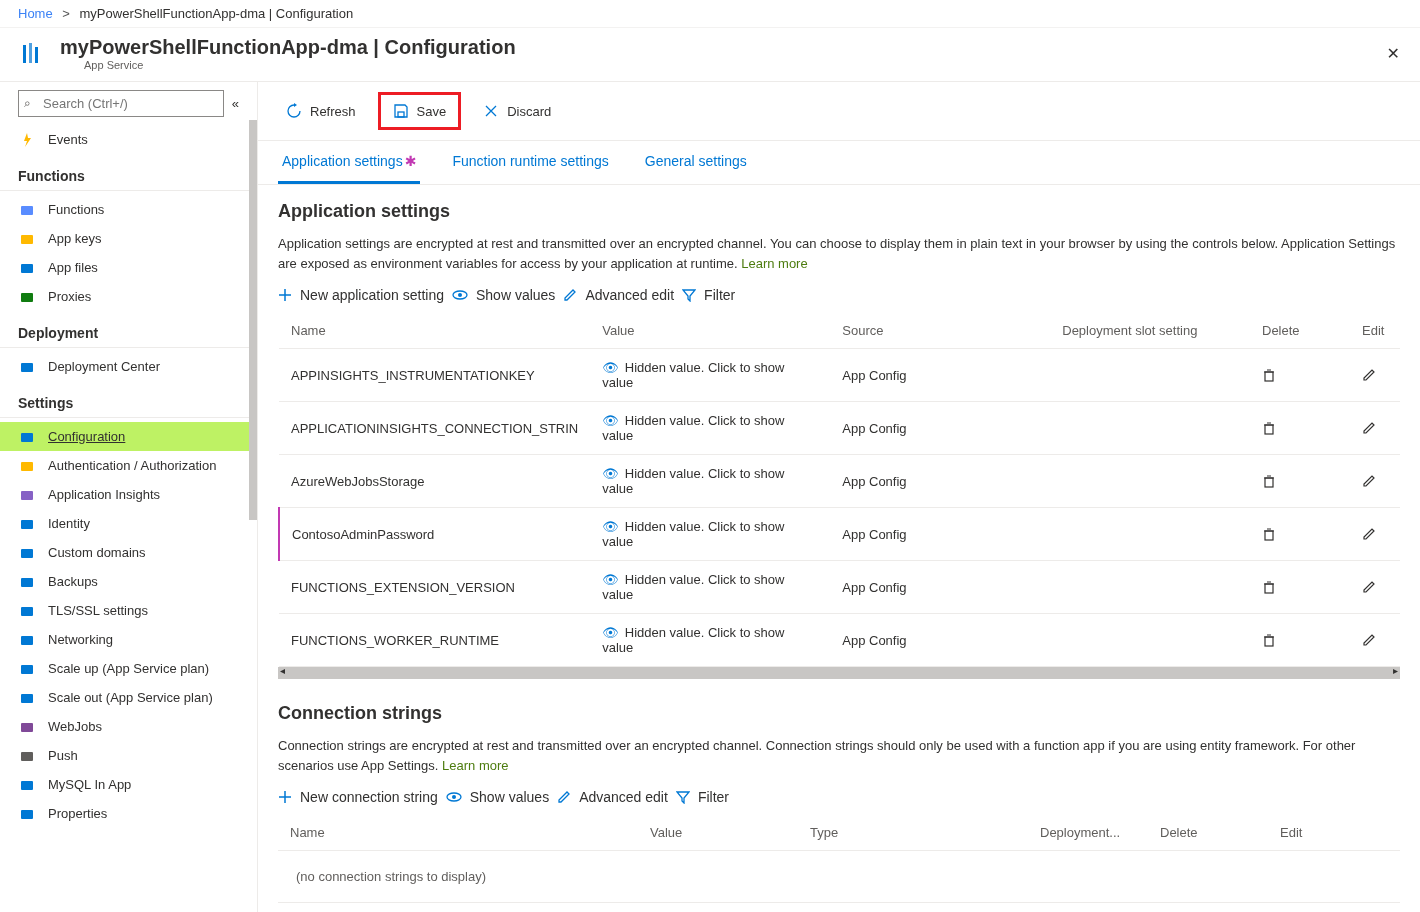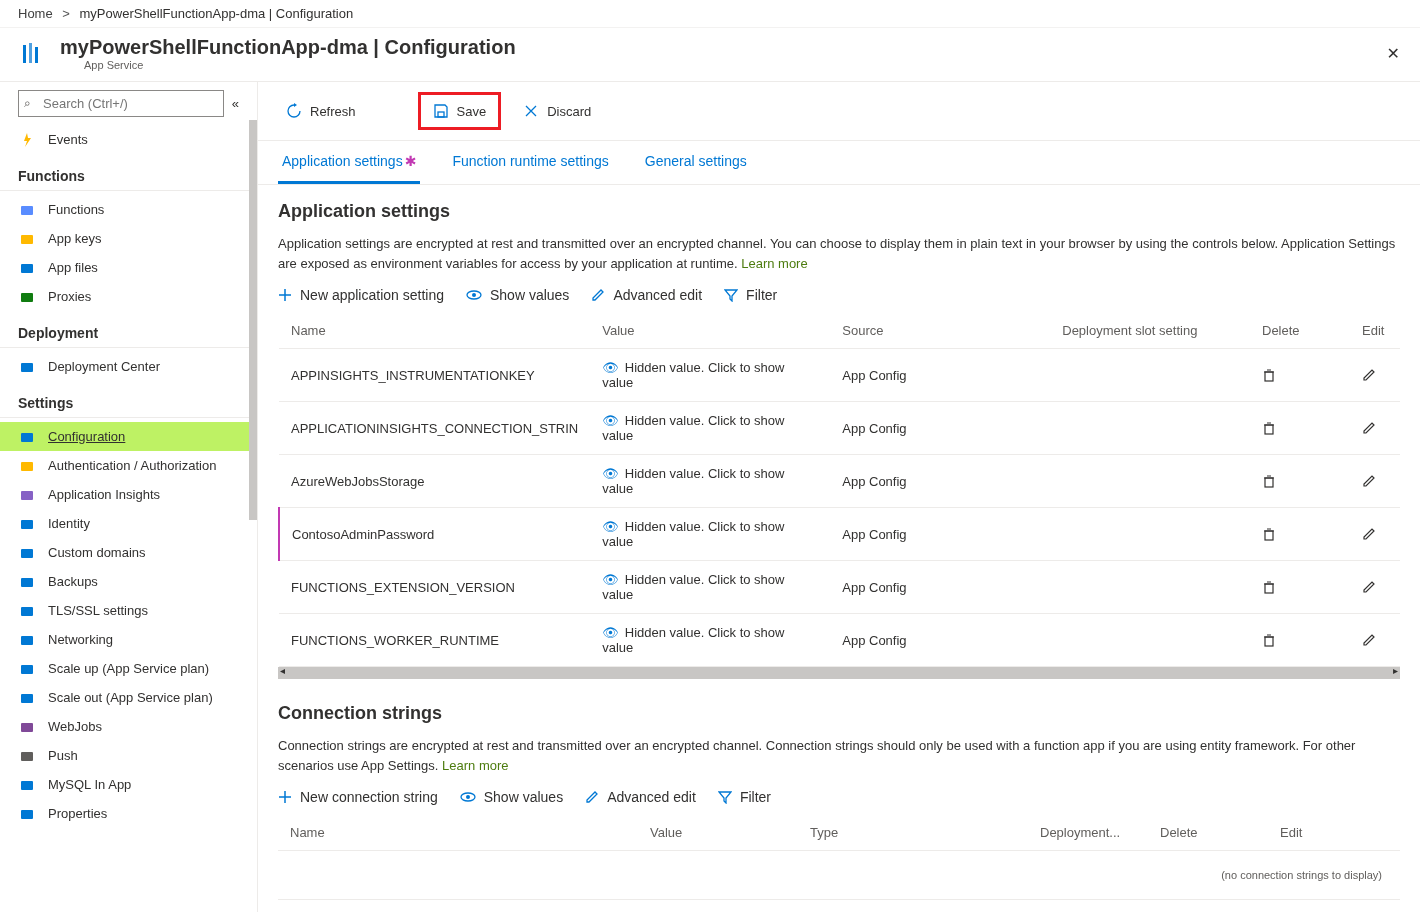--- a/index.html
+++ b/index.html
@@ -1,18 +1,18 @@
 <!DOCTYPE html>
 <html><head>
 <meta charset="utf-8">
 <style>
 * { box-sizing: border-box; margin: 0; padding: 0; }
 body { font-family: "Segoe UI", Arial, sans-serif; font-size: 13px; color: #323130; background: #fff; width: 1420px; height: 912px; overflow: hidden; }
 .breadcrumb { padding: 6px 18px; font-size: 13px; border-bottom: 1px solid #f3f2f1; }
-.breadcrumb a { color: #404040; text-decoration: none; cursor: pointer; }
+.breadcrumb a { color: #3b82f6; text-decoration: none; cursor: pointer; }
 .breadcrumb .sep { color: #555; margin: 0 6px; }
 .pageheader { display: flex; align-items: center; padding: 8px 18px 10px 18px; border-bottom: 1px solid #edebe9; position: relative; }
 .pageheader .icon-blade { width: 32px; height: 32px; margin-right: 10px; display:flex; align-items:center; justify-content:center; }
 .pageheader h1 { font-size: 20px; font-weight: 600; }
 .pageheader .subtitle { font-size: 11px; color: #605e5c; margin-left: 24px; }
 .close-x { position: absolute; right: 16px; top: 12px; font-size: 16px; color: #323130; cursor: pointer; padding:4px; }
 .layout { display: flex; height: calc(100% - 60px); }
 .sidebar { width: 258px; border-right: 1px solid #edebe9; padding-top: 8px; overflow-y: auto; position:relative; }
 .sidebar-search { margin: 0 18px 8px 18px; display: flex; align-items:center; }
 .sidebar-search input { width: 100%; padding: 5px 8px 5px 24px; border: 1px solid #8a8886; font-size: 13px; }
@@ -21,42 +21,42 @@
 .sidebar-search .collapse { margin-left: 8px; font-size: 13px; color: #323130; cursor:pointer; }
 .sidebar .item { display: flex; align-items: center; padding: 7px 18px; cursor: pointer; font-size: 13px; }
 .sidebar .item.active { background: #bef264; text-decoration: underline; }
 .sidebar .item .ico { width: 18px; margin-right: 12px; display:inline-flex; align-items:center; justify-content:center; }
 .sidebar .grouptitle { padding: 14px 18px 6px 18px; font-weight: 600; font-size: 14px; border-bottom: 1px solid #edebe9; margin: 0 0 4px 0; }
 .scrollthumb { position:absolute; right:0; top:38px; width:8px; height:400px; background:#c8c6c4; }
 .main { flex: 1; overflow-y: auto; }
 .toolbar { display: flex; align-items: center; padding: 10px 20px; border-bottom: 1px solid #edebe9; }
 .toolbar .btn { display: flex; align-items: center; margin-right: 14px; padding: 4px 8px; cursor: pointer; }
 .toolbar .btn .ico { margin-right: 8px; display:inline-flex; }
-.toolbar .btn.highlight { border: 3px solid #ed1c24; padding: 8px 12px; margin-left: 40px; }
+.toolbar .btn.highlight { border: 3px solid #ed1c24; padding: 8px 12px; }
 .tabs { display: flex; padding: 0 20px; border-bottom: 1px solid #edebe9; }
 .tab { padding: 12px 4px; margin-right: 28px; cursor: pointer; color: #0078d4; font-size: 14px; }
 .tab.active { border-bottom: 3px solid #0078d4; }
 .tab .dirty { color: #c239b3; margin-left:2px; }
 .content { padding: 16px 20px; }
 .content h2 { font-size: 18px; font-weight: 700; margin-bottom: 12px; }
 .content p.desc { font-size: 13px; color: #323130; line-height: 1.5; margin-bottom: 14px; }
 .content p.desc a { color: #4d7c0f; text-decoration: none; }
 .actionbar { display: flex; align-items: center; margin: 8px 0 10px 0; }
-.actionbar .abtn { display: flex; align-items: center; margin-right: 22px; cursor: pointer; color: #323130; font-size:14px; }
+.actionbar .abtn { display: flex; align-items: center; margin-right: 8px; cursor: pointer; color: #323130; font-size:14px; }
 .actionbar .abtn .ico { margin-right: 8px; color: #0078d4; display:inline-flex; }
 table { width: 100%; border-collapse: collapse; font-size: 13px; }
 th { text-align: left; padding: 10px 12px; font-weight: 400; color: #605e5c; border-bottom: 1px solid #edebe9; }
 td { padding: 11px 12px; border-bottom: 1px solid #edebe9; }
 td .eye { color: #0078d4; margin-right: 6px; }
 .del-ico, .edit-ico { color: #323130; cursor: pointer; }
 tr.dirtyrow td:first-child { border-left: 2px solid #c239b3; }
 .hscroll { height: 12px; background: #c8c6c4; margin-top: 0; position:relative; }
 .hscroll::before { content:"◂"; position:absolute; left:2px; top:-2px; font-size:10px; color:#323130; }
 .hscroll::after { content:"▸"; position:absolute; right:2px; top:-2px; font-size:10px; color:#323130; }
-.empty { text-align: right; padding: 18px; color: #605e5c; font-size: 11px; }
+.empty { text-align: left; padding: 18px; color: #605e5c; font-size: 13px; }
 svg { display:block; }
 </style>
 </head>
 <body>
 
 <div class="breadcrumb">
   <a>Home</a>
   <span class="sep">&gt;</span>
   <span>myPowerShellFunctionApp-dma | Configuration</span>
 </div>

